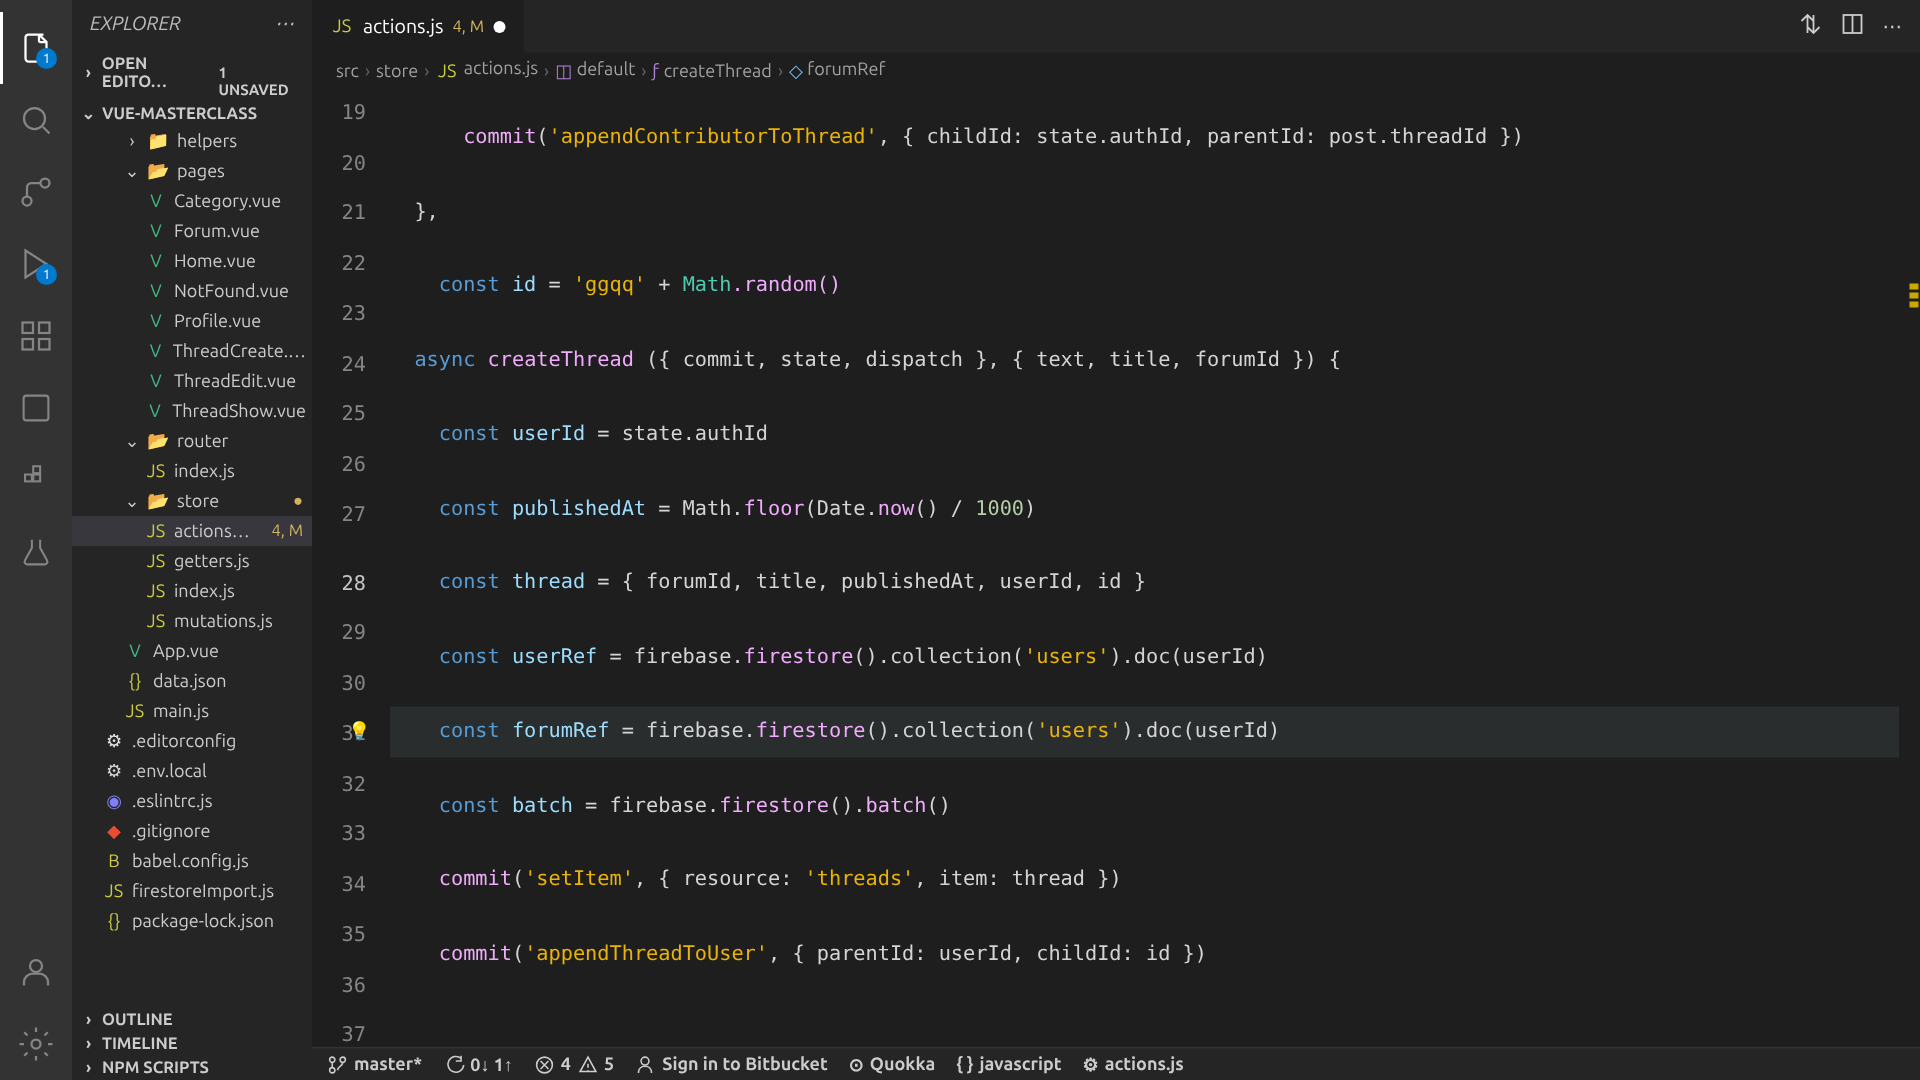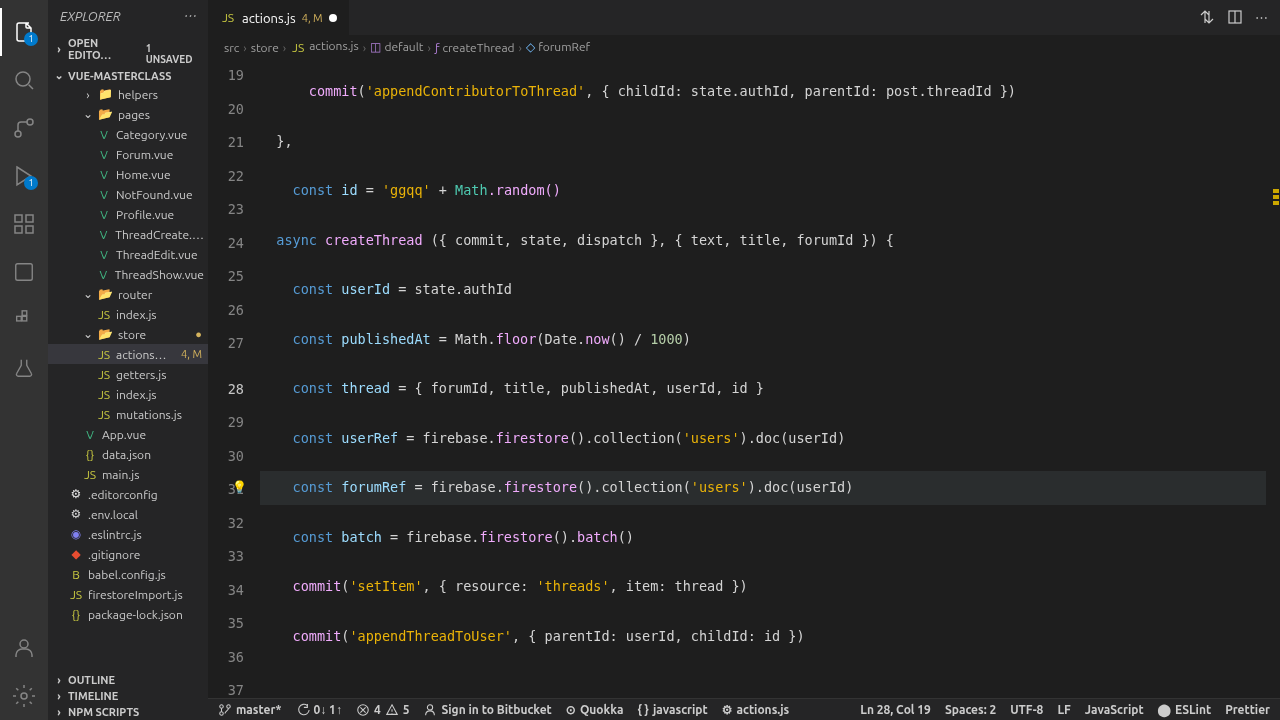--- a/index.html
+++ b/index.html
@@ -589,23 +589,14 @@
     <span class="status-item">
         <svg width="14" height="14" viewBox="0 0 16 16" fill="none" stroke="currentColor" stroke-width="1.2">
           <circle cx="8" cy="5" r="3"></circle>
           <path d="M3 14c0-3 2-5 5-5s5 2 5 5"></path>
         </svg>
         <span>Sign in to Bitbucket</span>
       </span>
     <span class="status-item">⊙ <span>Quokka</span></span>
     <span class="status-item">{ } <span>javascript</span></span>
     <span class="status-item">⚙ <span>actions.js</span></span>
-    <span class="right">
-      <span class="status-item">Ln 28, Col 19</span>
-      <span class="status-item">Spaces: 2</span>
-      <span class="status-item">UTF-8</span>
-      <span class="status-item">LF</span>
-      <span class="status-item">JavaScript</span>
-      <span class="status-item">⬤ <span>ESLint</span></span>
-      <span class="status-item">Prettier</span>
-    </span>
   </div>
 </div>
 
 </body></html>

